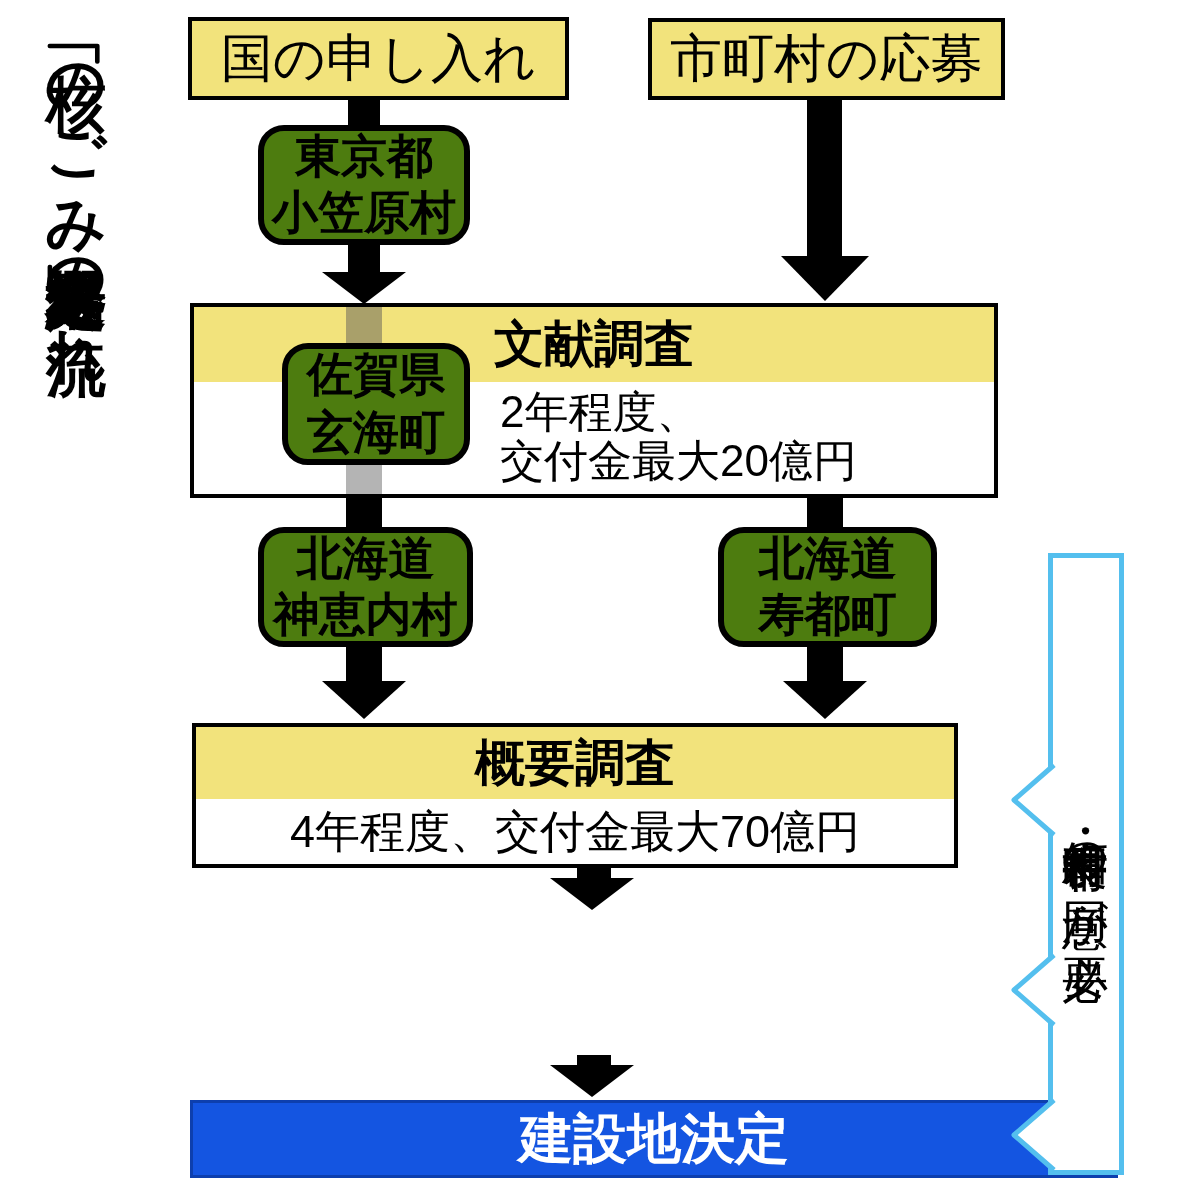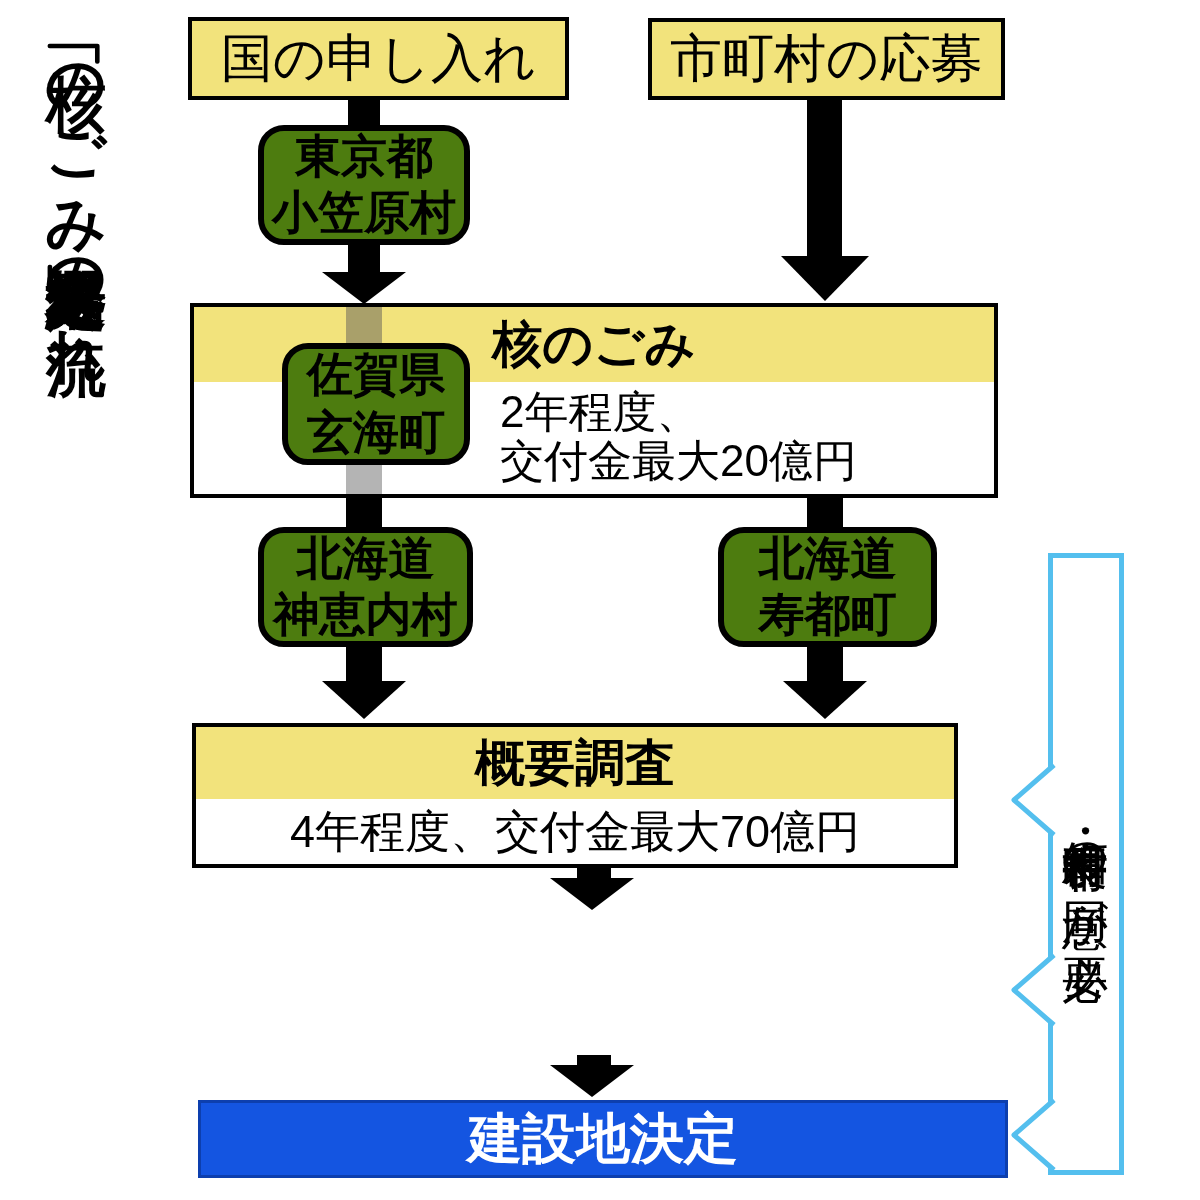--- a/index.html
+++ b/index.html
@@ -84,21 +84,21 @@
   </div>
 
   <div class="stem" style="left:348px;top:243px;width:32px;height:31px;"></div>
   <div class="head head-sm" style="left:322px;top:272px;"></div>
 
   <div class="stem" style="left:807px;top:98px;width:35px;height:160px;"></div>
   <div class="head head-lg" style="left:781px;top:256px;"></div>
 
   <div class="stagebox" style="left:190px;top:303px;width:808px;height:195px;">
     <div class="band" style="height:75px;">
-      <span class="band-title">核のごみ</span>
+      <span class="band-title">文献調査</span>
     </div>
     <div class="detail" style="position:absolute;left:306px;top:80px;">
       <div>2年程度、</div>
       <div>交付金最大20億円</div>
     </div>
   </div>
 
   <div class="stem-olive" style="left:346px;top:307px;width:36px;height:38px;"></div>
   <div class="stem-gray" style="left:346px;top:461px;width:36px;height:35px;"></div>
 
@@ -131,21 +131,21 @@
     <div class="detail-center" style="top:72px;height:65px;">4年程度、交付金最大70億円</div>
   </div>
 
   <div class="stem" style="left:577px;top:866px;width:34px;height:14px;"></div>
   <div class="head head-sm" style="left:550px;top:878px;"></div>
 
 
   <div class="stem" style="left:577px;top:1055px;width:34px;height:12px;"></div>
   <div class="head head-sm" style="left:550px;top:1065px;"></div>
 
-  <div class="decision" style="left:190px;top:1100px;width:810px;height:78px;margin-left:8px;">
+  <div class="decision" style="left:190px;top:1100px;width:928px;height:78px;">
     <span>建設地決定</span>
   </div>
 
   <div class="consent" style="left:1048px;top:553px;width:76px;height:622px;">
     <span>知事・市町村長の同意が必要</span>
   </div>
 
   <svg class="notch" style="left:1006px;top:762px;" width="50" height="76">
     <path d="M48 3 L8 38 L48 73" fill="#ffffff" stroke="#54bfee" stroke-width="5" stroke-linejoin="round"></path>
   </svg>

